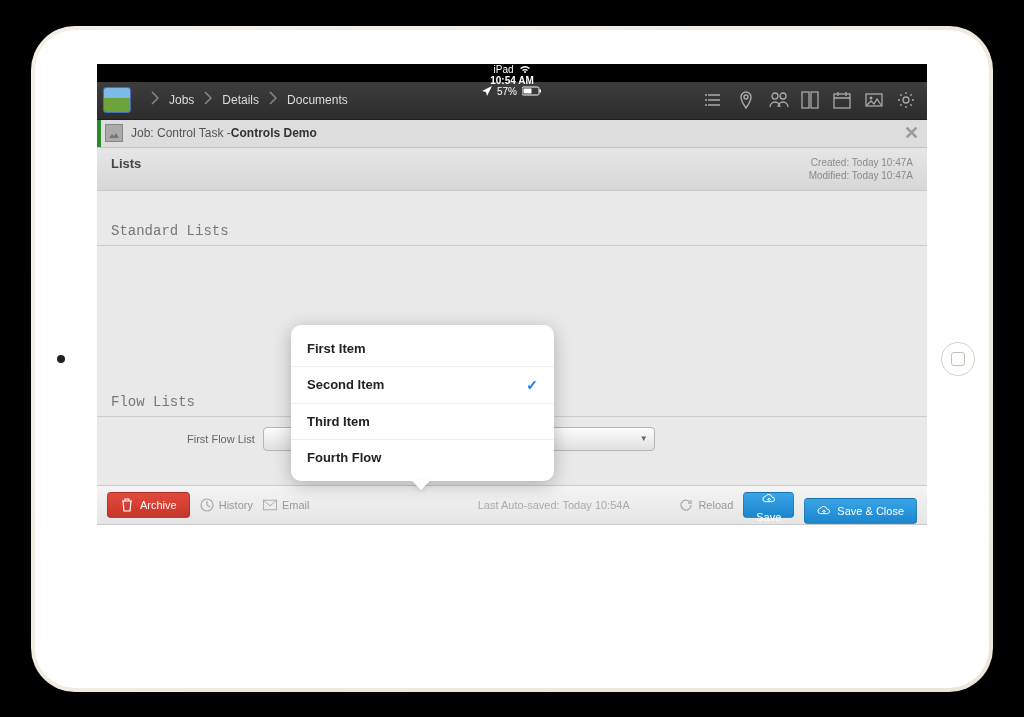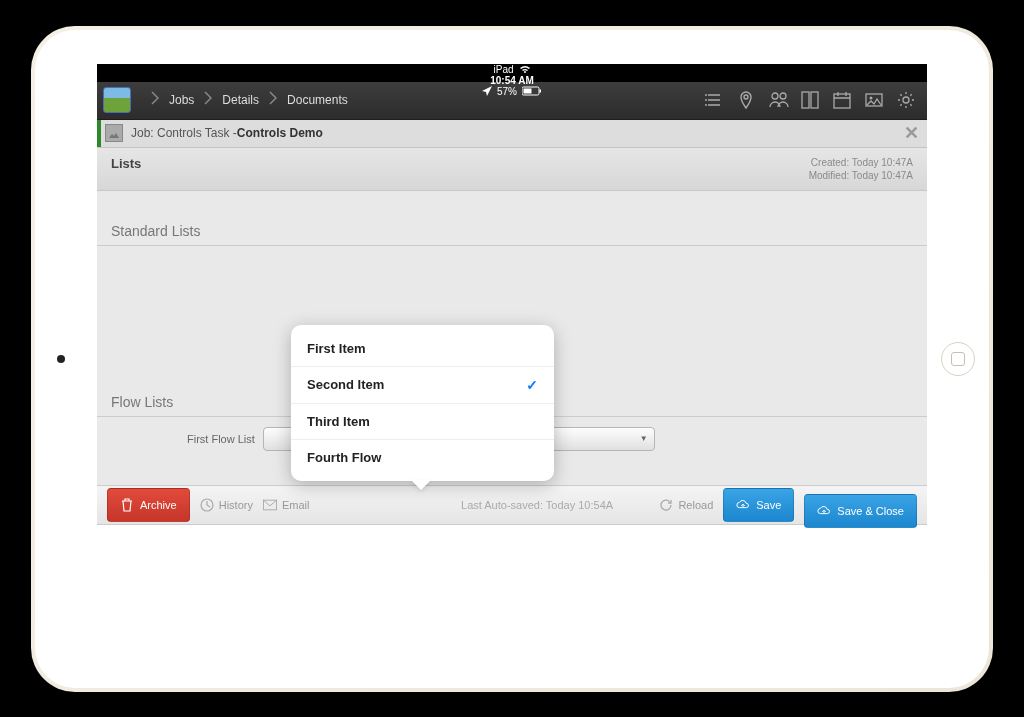--- a/index.html
+++ b/index.html
@@ -135,21 +135,21 @@
       font-size:13px;
       color:#555;
     }
     .lists-title { font-weight:bold; color:#444; }
     .meta { text-align:right; color:#8a8a8a; font-size:10px; line-height:1.3; }
 
     
     .body-area { background:#e9e9e9; padding: 14px 0 0 0; position:relative; }
 
     .section-label {
-      color:#777; font-size:14px; padding: 12px 14px 6px 14px; border-bottom:1px solid #ccc;
+      color:#777; font-size:14px; padding: 12px 14px 6px 14px; border-bottom:1px solid #ccc;font-family:Liberation Mono, monospace;
     }
     .form-row {
       display:flex; align-items:center; gap:8px; padding:10px 14px;
     }
     .form-row.two-col { justify-content:flex-start; gap:20px; }
     .field-label { font-size:11px; color:#666; min-width:70px; text-align:right; }
     .select-box {
       background: linear-gradient(#fdfdfd,#e0e0e0);
       border:1px solid #b5b5b5;
       border-radius:4px;
@@ -217,32 +217,32 @@
       border-bottom:1px solid #ccc;
       height: 40px;
       display:flex;
       align-items:center;
       padding: 0 10px;
       gap:10px;
       font-size:11px;
       color:#888;
     }
     .btn {
-      height:34px;
+      height:26px;
       border-radius:4px;
       display:flex;
       align-items:center;
       gap:6px;
       padding: 0 12px;
       font-size:11px;
       color:#fff;
       border:1px solid rgba(0,0,0,.15);
     }
     .btn.archive { background: linear-gradient(#e24a3b,#c6362a); }
-    .btn.save   { background: linear-gradient(#3aa4e6,#1c86cf); }
+    .btn.save   { background: linear-gradient(#3aa4e6,#1c86cf); flex-direction: column; }
     .btn.saveclose{ background: linear-gradient(#3aa4e6,#1c86cf); margin-top: 12px; }
     .grey-action { display:flex;align-items:center;gap:5px;color:#999; }
     .spacer { flex:1; }
     .autosave { color:#aaa; }
     .ico { width:14px;height:14px;display:inline-flex;align-items:center;justify-content:center; }
 
     
     .std-lists-area { position:relative; padding-top:6px;}
     .second-list-row { margin-left:170px; margin-top:88px; }
 
@@ -347,21 +347,21 @@
 
       <div class="app-body">
 
         <div class="sub-header">
           <div class="left-green-strip"></div>
           <div class="photo-ico">
             <svg width="12" height="12" viewBox="0 0 12 12">
                 <path d="M1 11l3-4 2 2 2-3 3 5z" fill="#777"></path>
               </svg>
           </div>
-          <span>Job: Controls Task - </span>
+          <span>Job: Control Task - </span>
           <b>Controls Demo</b>
           <span class="close-x">✕</span>
         </div>
 
         <div class="lists-header">
           <span class="lists-title">Lists</span>
           <div class="meta">
             <div>
               <span>Created:</span>
               <span>Today 10:47A</span>

